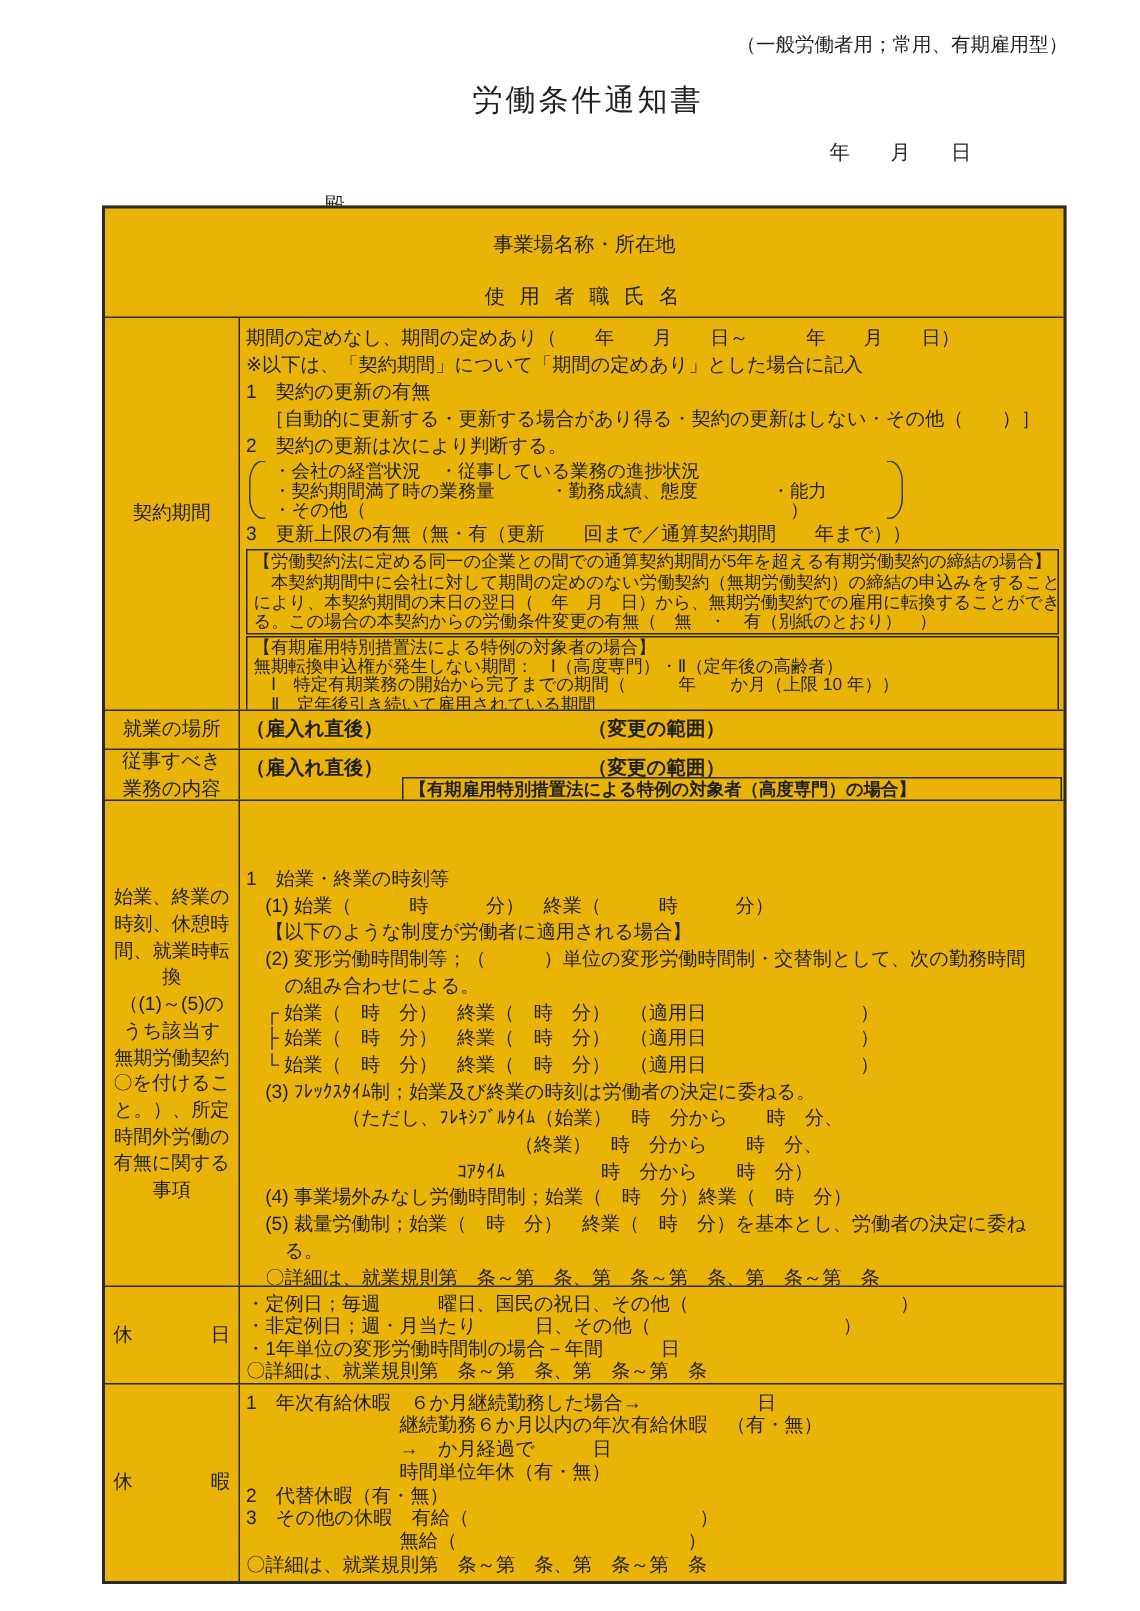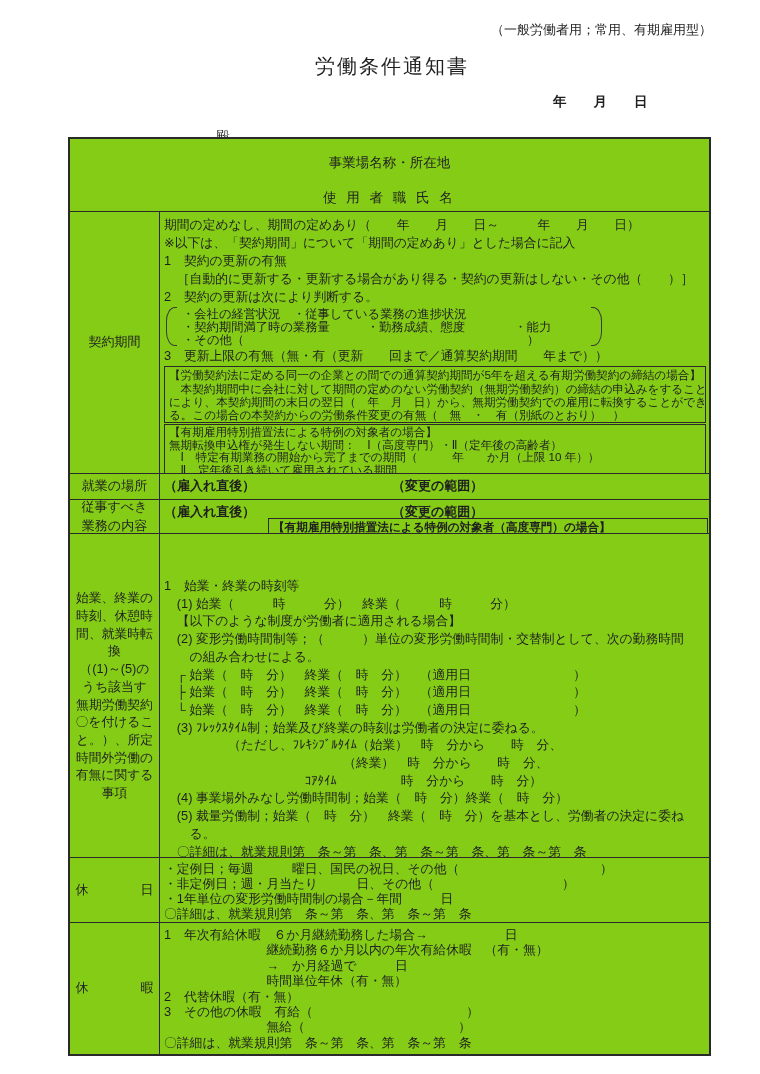--- a/index.html
+++ b/index.html
@@ -7,28 +7,28 @@
     width:760px;height:1074px;position:relative;
     background:#ffffff;color:#1f1f1f;
     font-family:"Liberation Sans","DejaVu Sans",sans-serif;
     font-size:13px;
   }
   .pre{white-space:pre;}
   
   .top-note{position:absolute;top:21px;right:48px;font-size:13px;white-space:pre;}
   .doc-title{position:absolute;top:53px;left:12px;width:100%;text-align:center;
     font-size:20px;font-weight:normal;letter-spacing:2px;}
-  .date-line{position:absolute;top:93px;left:553px;font-size:13.5px;white-space:pre;font-weight:bold;}
+  .date-line{position:absolute;top:93px;left:553px;font-size:13.5px;white-space:pre;}
   .addressee{position:absolute;top:112px;left:78px;font-size:14px;white-space:pre;}
   .addressee .blank{display:inline-block;width:112px;border-bottom:1.2px solid #2a2a2a;height:16px;vertical-align:bottom;}
   .addressee .dono{margin-left:18px;}
   
   .form-table{
     position:absolute;left:68px;top:137px;width:643px;
-    border:2px solid #2a2a2a;box-sizing:border-box;background:#84cc16;
+    border:2px solid #2a2a2a;box-sizing:border-box;background:#eab308;
   }
   .trow{display:flex;box-sizing:border-box;}
   .trow + .trow{border-top:1.2px solid #2a2a2a;}
   .lbl{
     width:90px;min-width:90px;border-right:1.2px solid #2a2a2a;box-sizing:border-box;
     display:flex;flex-direction:column;align-items:center;justify-content:center;
     text-align:center;font-size:13px;line-height:18.4px;white-space:pre;
   }
   .cnt{flex:1;box-sizing:border-box;overflow:hidden;}
   .ln{white-space:pre;}

